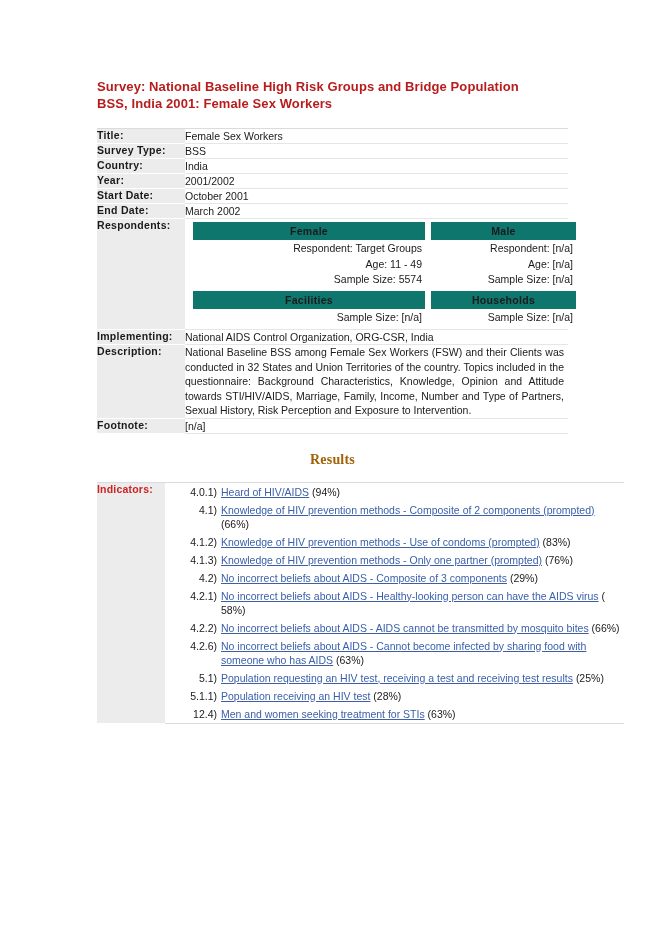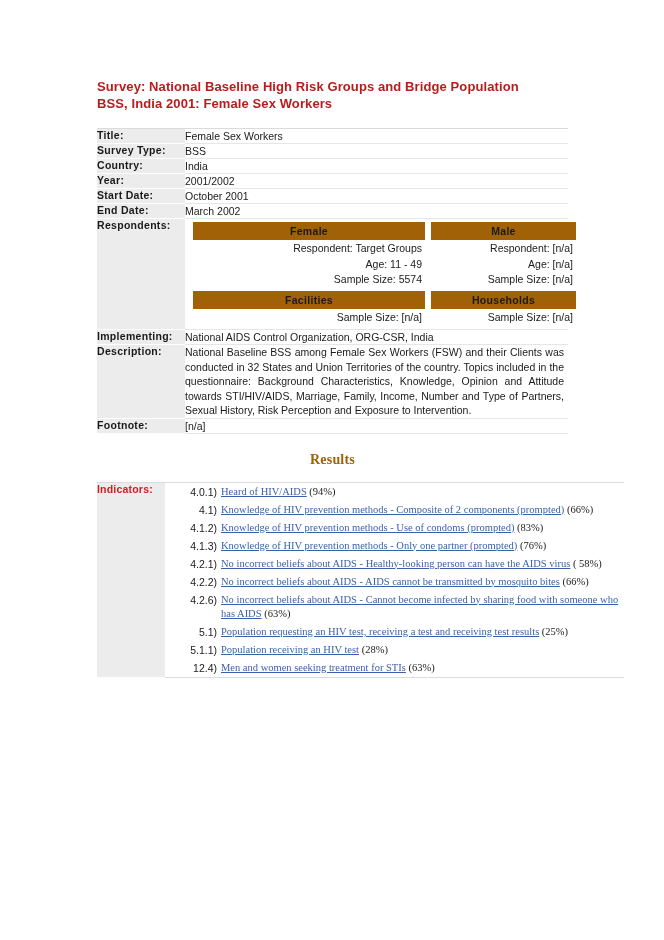--- a/index.html
+++ b/index.html
@@ -84,21 +84,21 @@
     border-collapse: separate;
     border-spacing: 6px 0;
     width: 100%;
     table-layout: fixed;
     margin-left: -6px;
   }
   table.resp td { padding: 0; vertical-align: top; }
   .resp-a { width: 232px; }
   .resp-b { width: 145px; }
   .grp-head {
-    background: #a16207;
+    background: #0f766e;
     text-align: center;
     font-size: 10.5px;
     font-weight: bold;
     color: #1a1a1a;
     padding: 2px 0 2px 0;
     letter-spacing: 0.3px;
     margin-bottom: 1px;
   }
   .grp-line {
     text-align: right;
@@ -158,21 +158,21 @@
     font-size: 10.5px;
     line-height: 14px;
   }
   td.ind-num {
     width: 48px;
     text-align: right;
     padding-right: 8px;
     color: #1a1a1a;
     white-space: nowrap;
   }
-  td.ind-txt { color: #1a1a1a; font-family: Liberation Serif, serif; }
+  td.ind-txt { color: #1a1a1a; }
   .ind-link {
     color: #3b5fa8;
     text-decoration: underline;
   }
   .ind-pct { color: #1a1a1a; }
 </style>
 </head>
 <body>
 
 <div class="page">
@@ -303,20 +303,24 @@
                   </tr>
                   <tr>
                     <td class="ind-num">4.1.2)</td>
                     <td class="ind-txt"><span class="ind-link">Knowledge of HIV prevention methods - Use of condoms (prompted)</span> <span class="ind-pct">(83%)</span></td>
                   </tr>
                   <tr>
                     <td class="ind-num">4.1.3)</td>
                     <td class="ind-txt"><span class="ind-link">Knowledge of HIV prevention methods - Only one partner (prompted)</span> <span class="ind-pct">(76%)</span></td>
                   </tr>
                   <tr>
+                    <td class="ind-num">4.2)</td>
+                    <td class="ind-txt"><span class="ind-link">No incorrect beliefs about AIDS - Composite of 3 components</span> <span class="ind-pct">(29%)</span></td>
+                  </tr>
+                  <tr>
                     <td class="ind-num">4.2.1)</td>
                     <td class="ind-txt"><span class="ind-link">No incorrect beliefs about AIDS - Healthy-looking person can have the AIDS virus</span> <span class="ind-pct">( 58%)</span></td>
                   </tr>
                   <tr>
                     <td class="ind-num">4.2.2)</td>
                     <td class="ind-txt"><span class="ind-link">No incorrect beliefs about AIDS - AIDS cannot be transmitted by mosquito bites</span> <span class="ind-pct">(66%)</span></td>
                   </tr>
                   <tr>
                     <td class="ind-num">4.2.6)</td>
                     <td class="ind-txt"><span class="ind-link">No incorrect beliefs about AIDS - Cannot become infected by sharing food with someone who has AIDS</span> <span class="ind-pct">(63%)</span></td>

